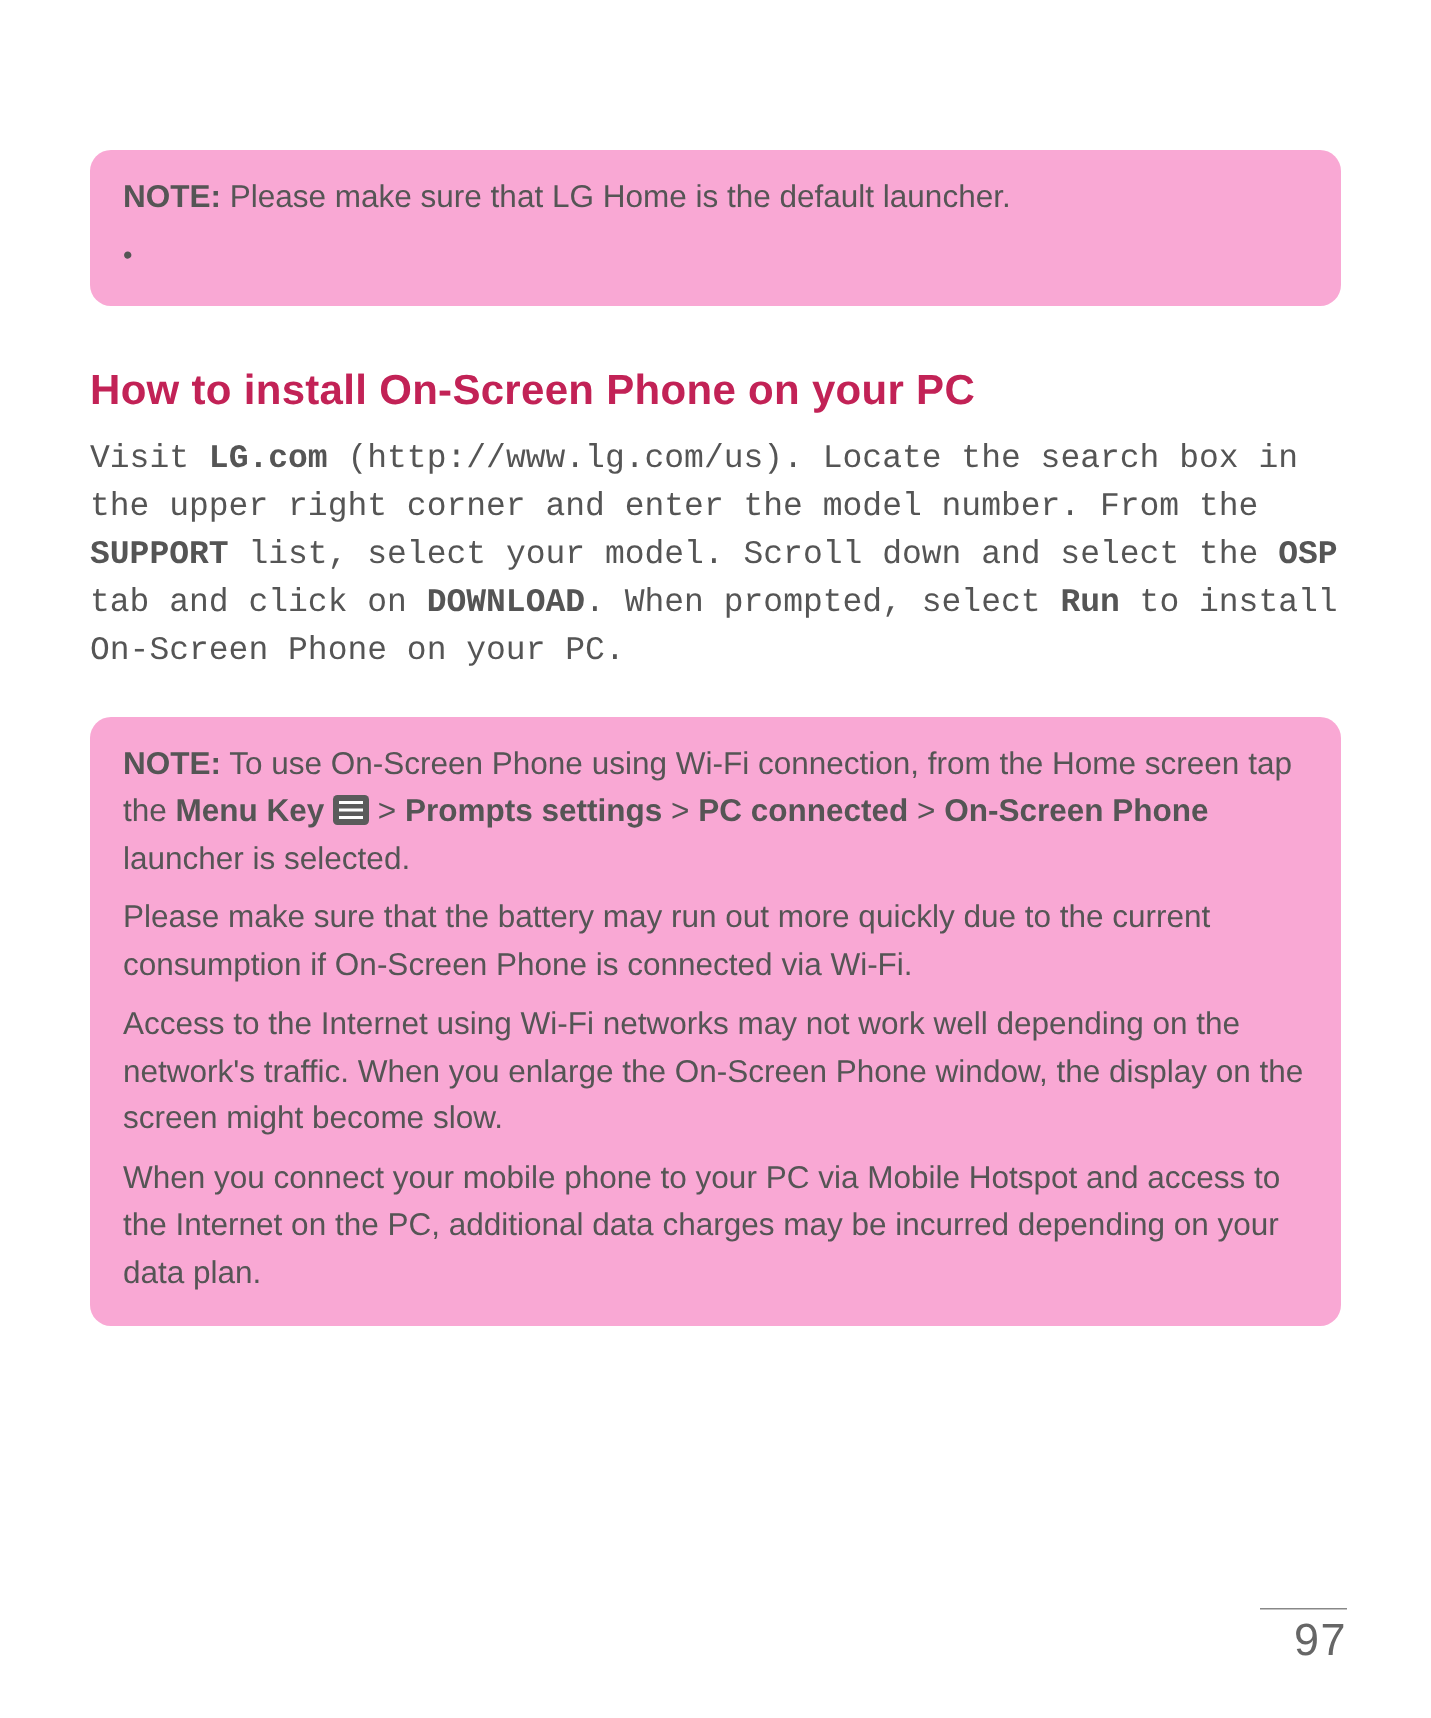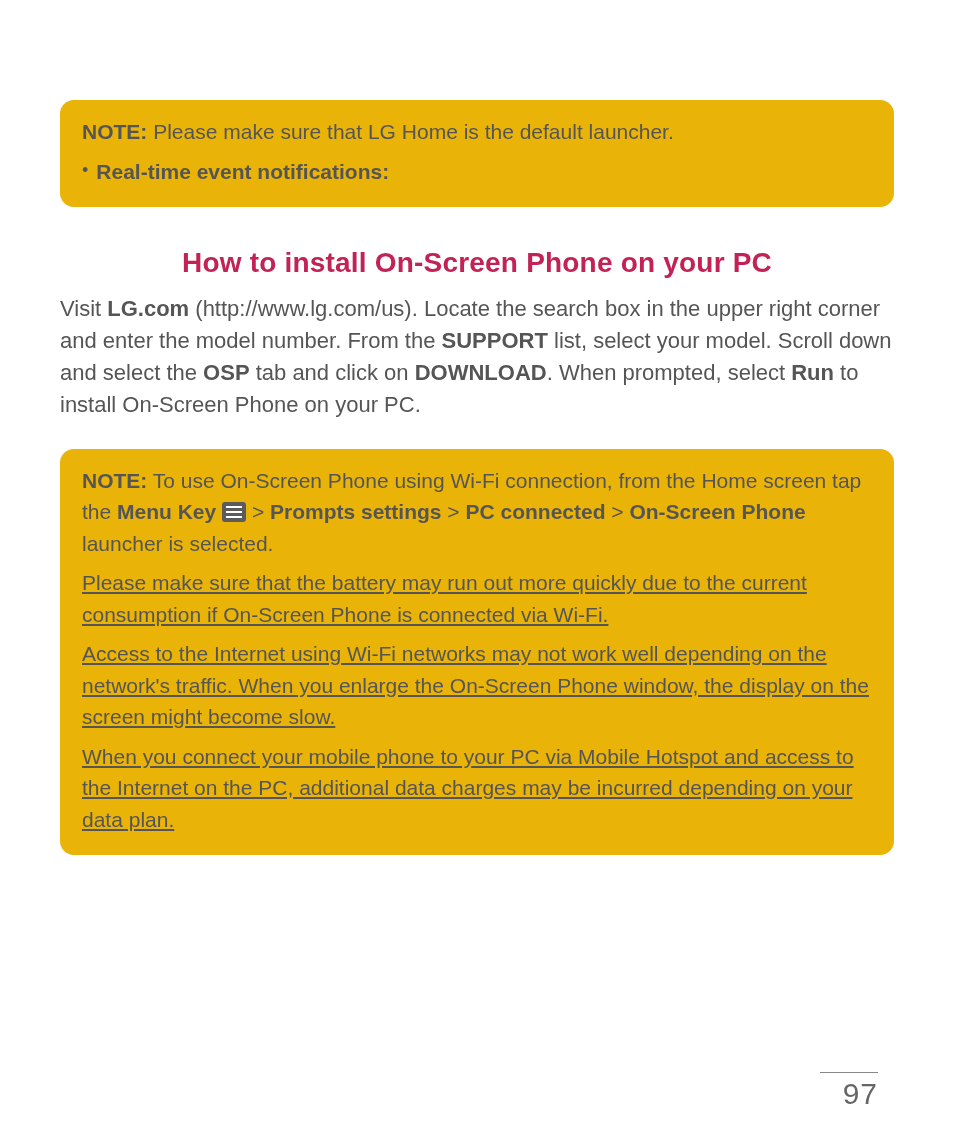--- a/index.html
+++ b/index.html
@@ -11,21 +11,21 @@
     width: 954px;
   }
   .page {
     box-sizing: border-box;
     width: 954px;
     height: 1145px;
     padding: 100px 60px 40px 60px;
     position: relative;
   }
   .note-box {
-    background: #eab308;
+    background: #f9a8d4;
     border-radius: 14px;
     padding: 16px 22px 20px 22px;
     margin-bottom: 40px;
     font-size: 21px;
     line-height: 1.5;
     color: #555555;
   }
   .note-label {
     font-weight: 700;
   }
@@ -46,27 +46,27 @@
   }
   .bullet-text {
     margin-left: 0px;
   }
   .heading {
     color: #c22256;
     font-weight: 700;
     font-size: 28px;
     margin: 40px 0 14px 0;
     letter-spacing: 0.2px;
-    text-align: center;
   }
   .body-text {
     font-size: 22px;
     line-height: 1.45;
     color: #555555;
     margin-bottom: 28px;
+    font-family: Liberation Mono, monospace;
   }
   .bold {
     font-weight: 700;
   }
   .menu-icon {
     display: inline-block;
     width: 24px;
     height: 20px;
     background: #5b5b5b;
     border-radius: 3px;
@@ -79,25 +79,24 @@
     left: 4px; right: 4px; top: 4px;
     height: 2px;
     background: #fff;
     box-shadow: 0 5px 0 #fff, 0 10px 0 #fff;
   }
   .sep {
     color: #555555;
   }
   .note-para {
     margin-top: 8px;
-    text-decoration: underline;
   }
   .page-number-wrap {
     position: absolute;
-    right: 76px;
+    right: 56px;
     bottom: 34px;
     text-align: right;
   }
   .page-rule {
     border: none;
     border-top: 1px solid #888;
     width: 58px;
     margin: 0 0 4px auto;
   }
   .page-number {
@@ -112,21 +111,20 @@
 
 <div class="page">
 
   <div class="note-box">
     <div>
       <span class="note-label">NOTE:</span><span> Please make sure that LG Home is the default launcher.</span>
     </div>
     <div class="bullet-row">
       <div class="bullet-dot">•</div>
       <div class="bullet-body">
-        <div class="bullet-title">Real-time event notifications:</div>
       </div>
     </div>
   </div>
 
   <div class="heading">How to install On-Screen Phone on your PC</div>
 
   <div class="body-text">
     <span>Visit </span><span class="bold">LG.com</span><span> (http://www.lg.com/us). Locate the search box in the upper right corner and enter the model number. From the </span><span class="bold">SUPPORT</span><span> list, select your model. Scroll down and select the </span><span class="bold">OSP</span><span> tab and click on </span><span class="bold">DOWNLOAD</span><span>. When prompted, select </span><span class="bold">Run</span><span> to install On-Screen Phone on your PC.</span>
   </div>
 

